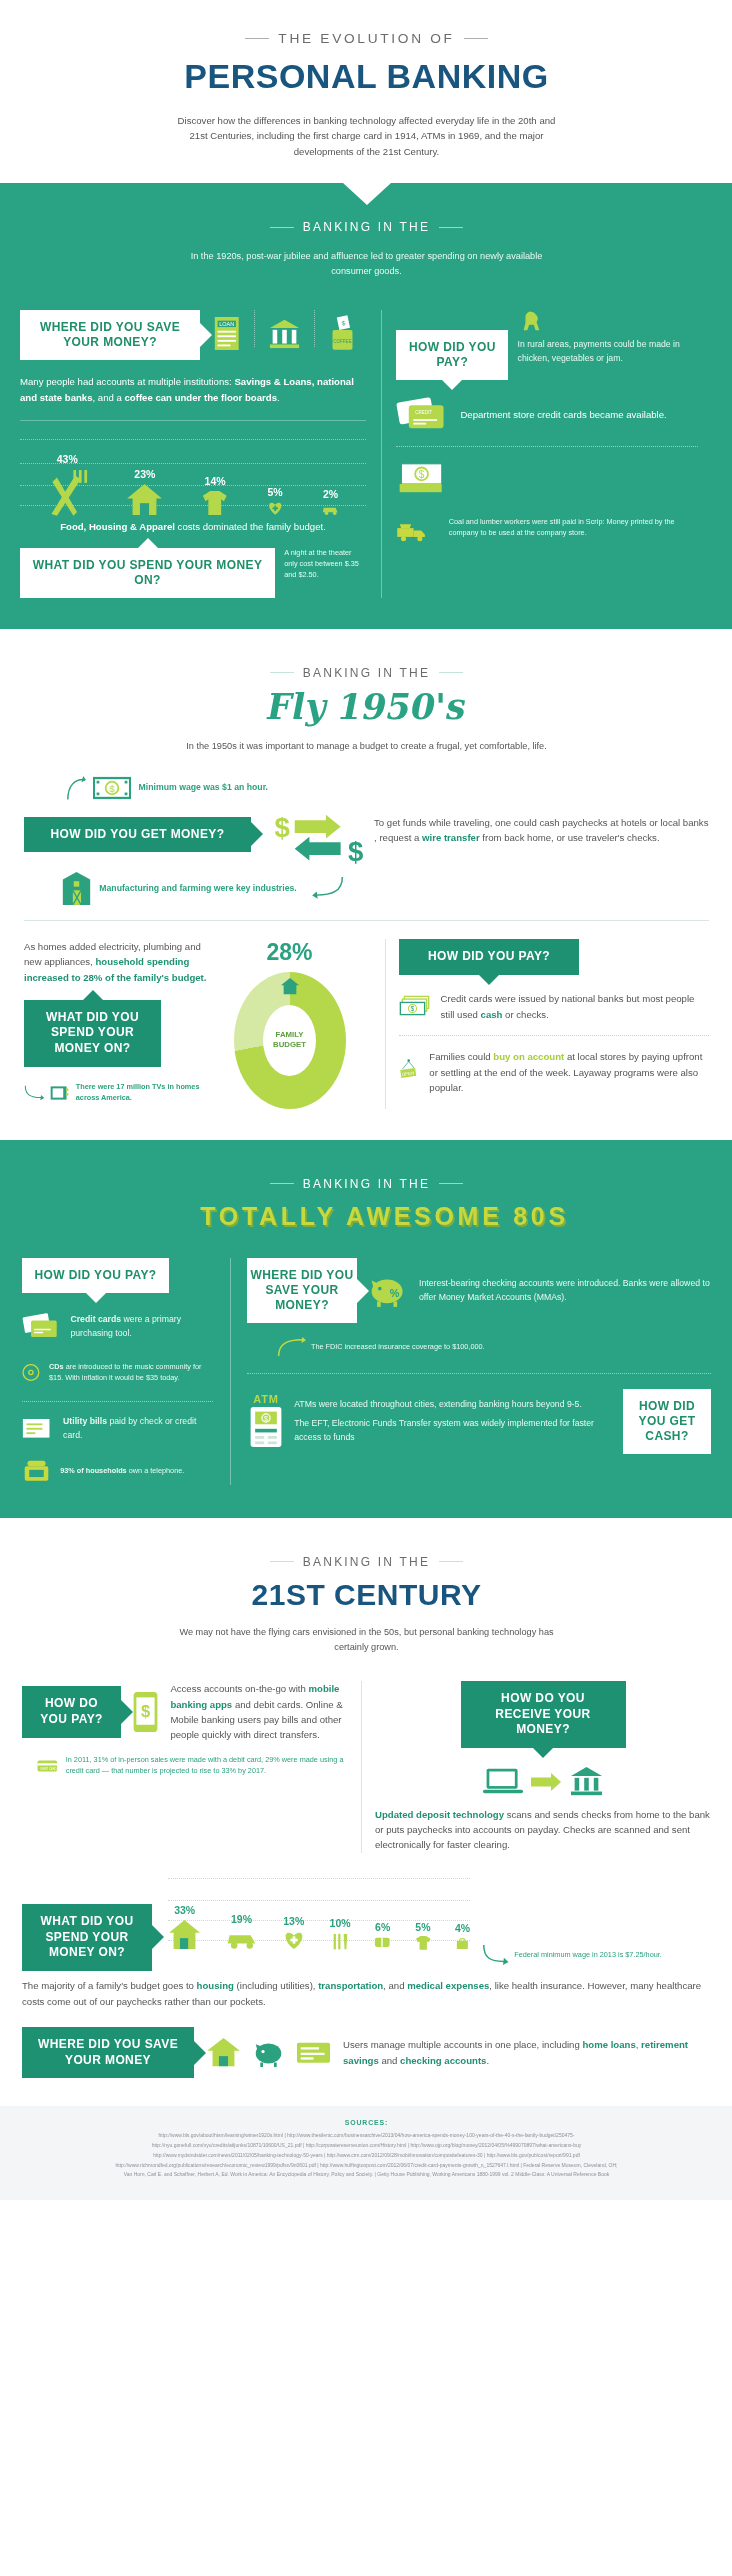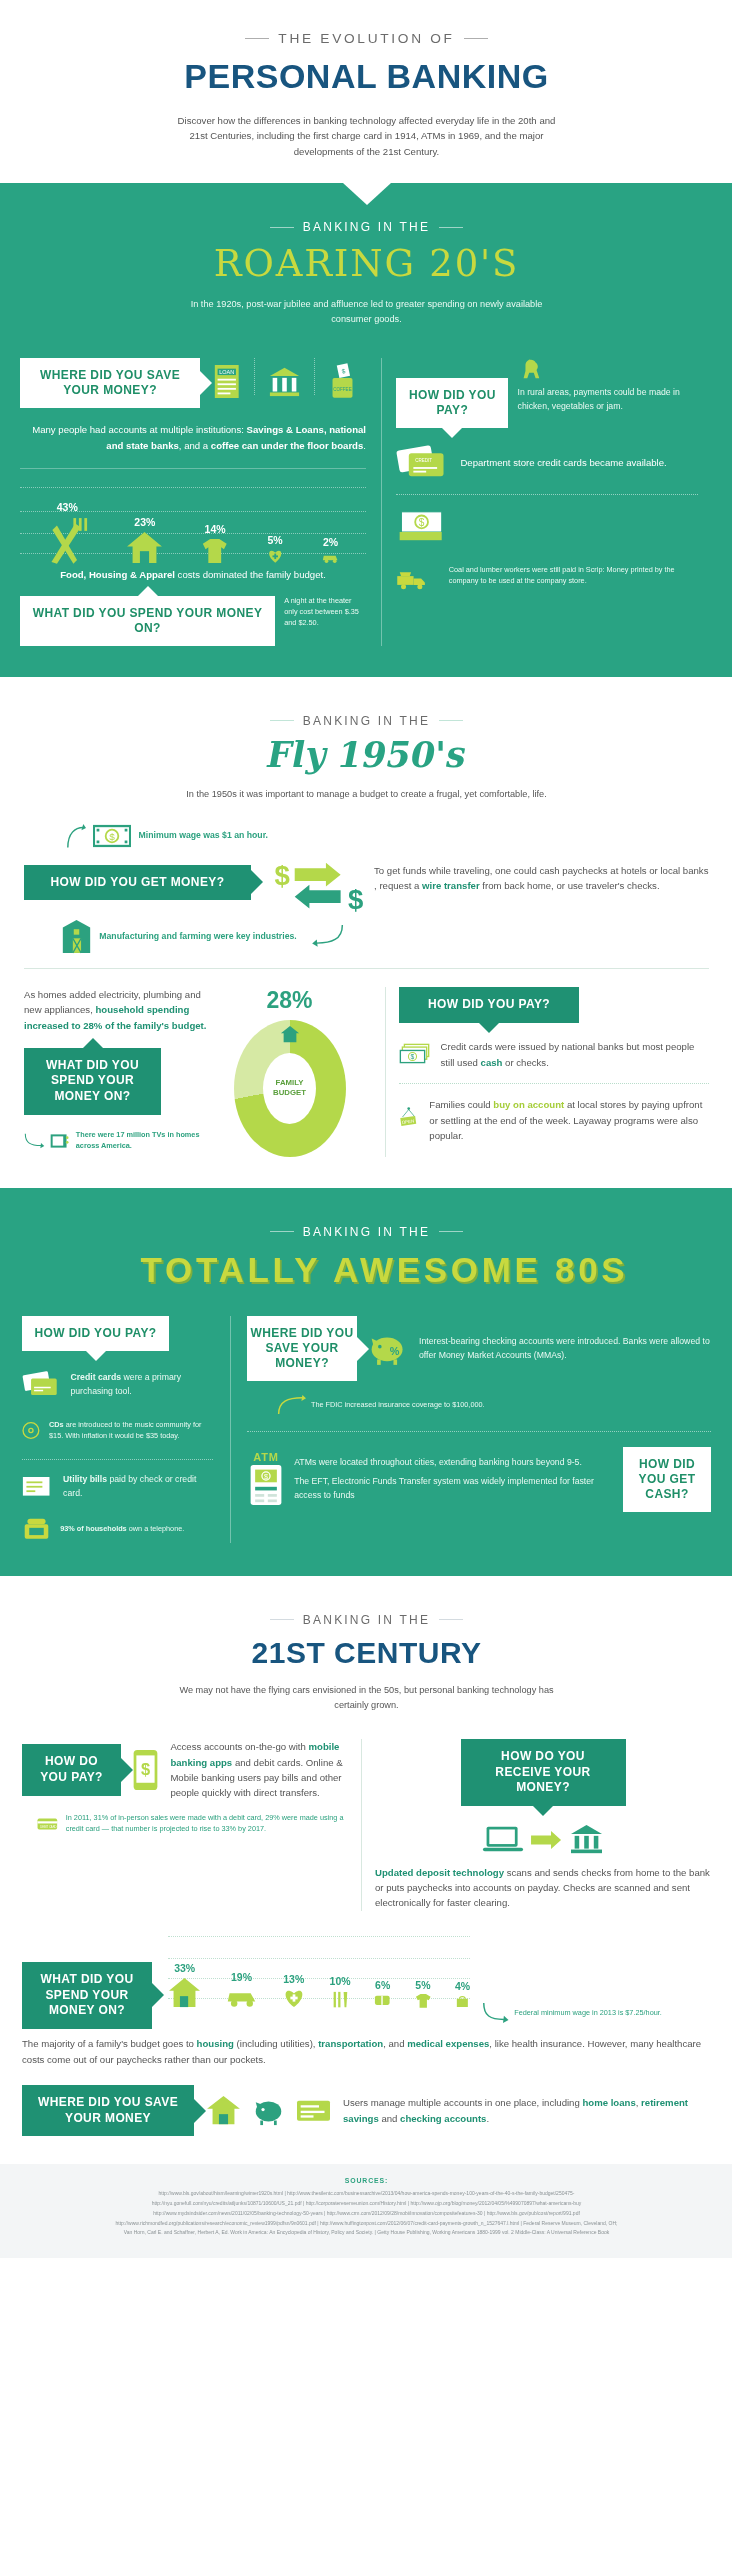--- a/index.html
+++ b/index.html
@@ -55,21 +55,21 @@
   .sec-title-deco {
     font-size: 37px; color: #c8d93f; letter-spacing: 1.8px;
     font-family: "DejaVu Serif", serif; font-weight: 400;
     margin-top: 11px; line-height: 1;
   }
   .sec-title-script {
     font-size: 35px; color: #29a383; font-family: "DejaVu Serif", serif;
     font-style: italic; font-weight: 700; margin-top: 9.2px; line-height:1;
   }
   .sec-title-80s {
-    font-size: 35px; color: #c8d93f; font-weight: 700; letter-spacing: 3.7px;
+    font-size: 25px; color: #c8d93f; font-weight: 700; letter-spacing: 3.7px;
     margin-top: 13px; line-height: 1;
     text-shadow: 1.8px 1.8px 0 #7fae3c;
     margin-left: 36px;
   }
   .sec-title-21 {
     font-size: 30px; color: #18557f; font-weight: 700; letter-spacing: 0.5px;
     margin-top: 11px; line-height: 1;
   }
   .sec-intro {
     margin: 14.7px auto 0; width: 385px; font-size: 9.2px; line-height: 1.7;
@@ -184,21 +184,20 @@
 
   <div class="teal-bg notch-wrap" style="padding-bottom:31px;">
     <div class="notch"></div>
 
     <div class="sec-head center">
       <div class="eyebrow" style="color:#ffffff;">
         <span class="rule"></span>
         <span>BANKING IN THE</span>
         <span class="rule"></span>
       </div>
-      <div class="sec-title-deco">ROARING 20'S</div>
       <div class="sec-intro on-teal">In the 1920s, post-war jubilee and affluence led to greater spending on newly available consumer goods.</div>
     </div>
 
     <div class="row" style="margin-top:24px; padding:0 20px;">
 
       <div class="col" style="width:346px;">
         <div class="row" style="align-items:center; gap:13px;">
           <div class="lbl-white arrow-r center" style="width:180px;">WHERE DID YOU SAVE YOUR MONEY?</div>
 
           <span class="icon">
@@ -230,21 +229,21 @@
           <span class="icon">
             <svg width="29" height="37" viewBox="0 0 32 40">
                 <rect x="11" y="1" width="12" height="14" fill="#fff" transform="rotate(-12 17 8)"></rect>
                 <text x="17" y="11" font-size="7" fill="#29a383" text-anchor="middle" font-family="Liberation Sans" transform="rotate(-12 17 8)">$</text>
                 <rect x="5" y="16" width="22" height="22" rx="2" fill="#b4d84a"></rect>
                 <text x="16" y="31" font-size="5" fill="#29a383" text-anchor="middle" font-family="Liberation Sans">COFFEE</text>
               </svg>
           </span>
         </div>
 
-        <div class="body-txt" style="margin-top:14.7px; color:#ffffff;text-align:right;">
+        <div class="body-txt" style="margin-top:14.7px; color:#ffffff;">
           <span>Many people had accounts at multiple institutions: </span><b>Savings &amp; Loans, national and state banks</b><span>, and a </span><b>coffee can under the floor boards</b><span>.</span>
         </div>
 
         <div class="rule-h" style="margin-top:14.7px;"></div>
 
         <div class="barchart" id="bc20" style="margin-top:11px;">
           <div class="grid" style="top:7.3px;"></div>
           <div class="grid" style="top:31px;"></div>
           <div class="grid" style="top:53px;"></div>
           <div class="grid" style="top:73px;"></div>

